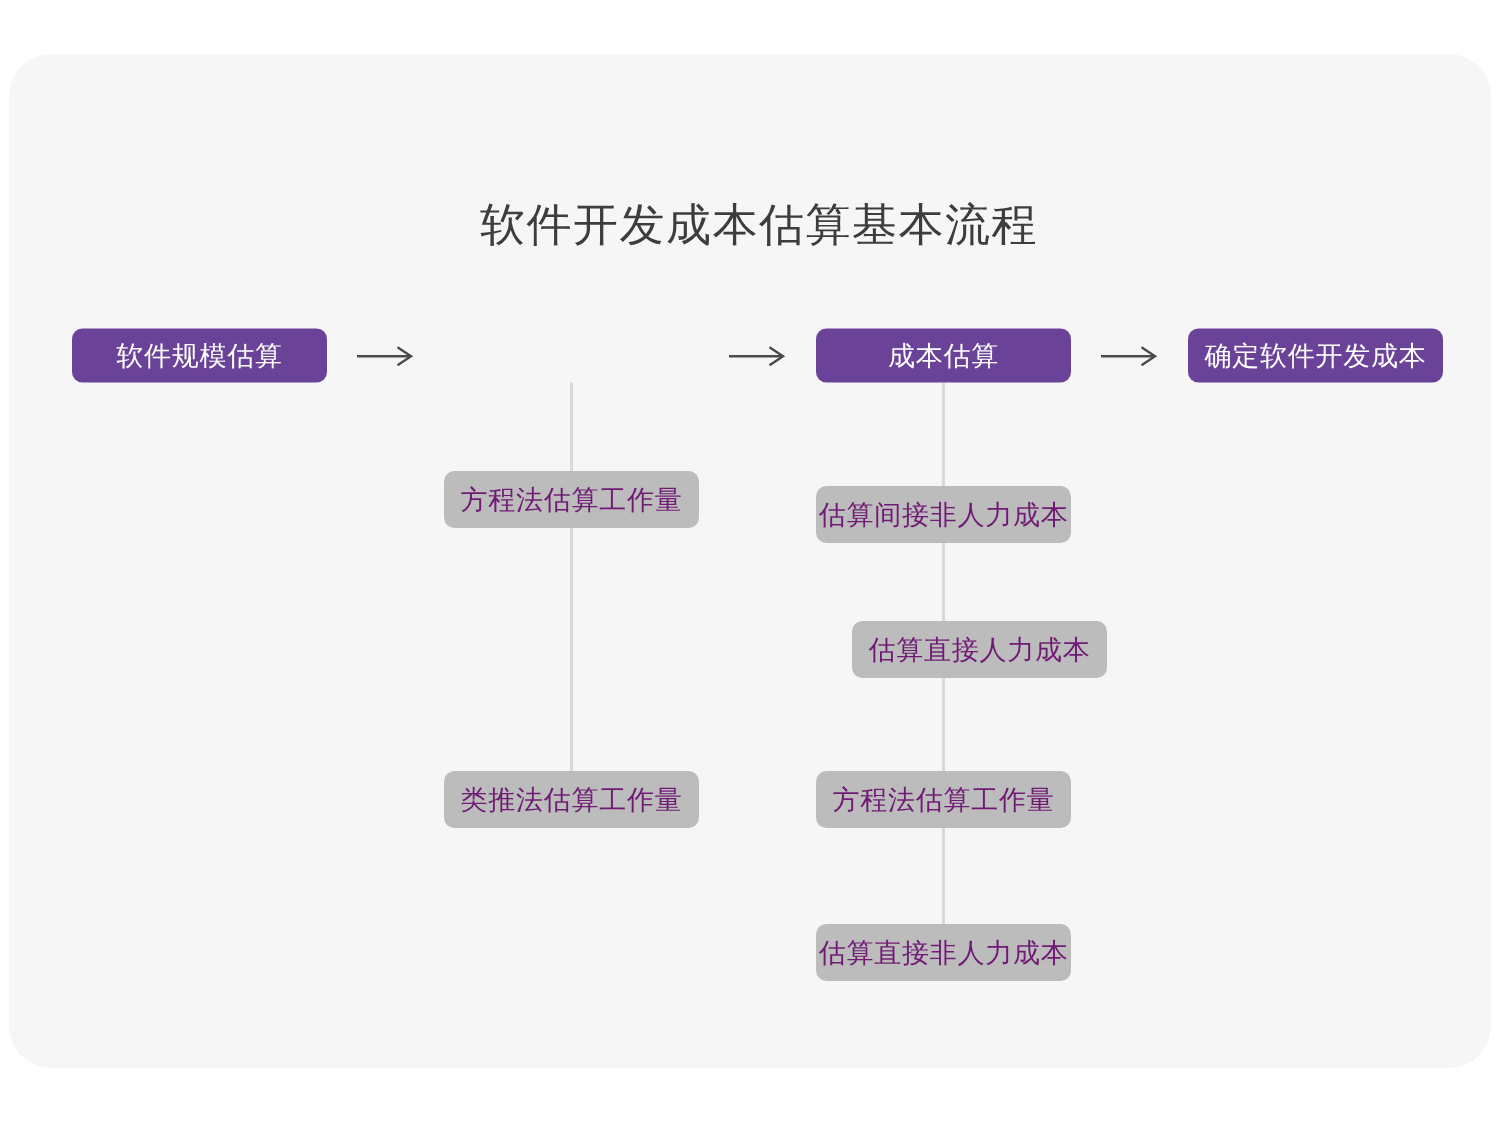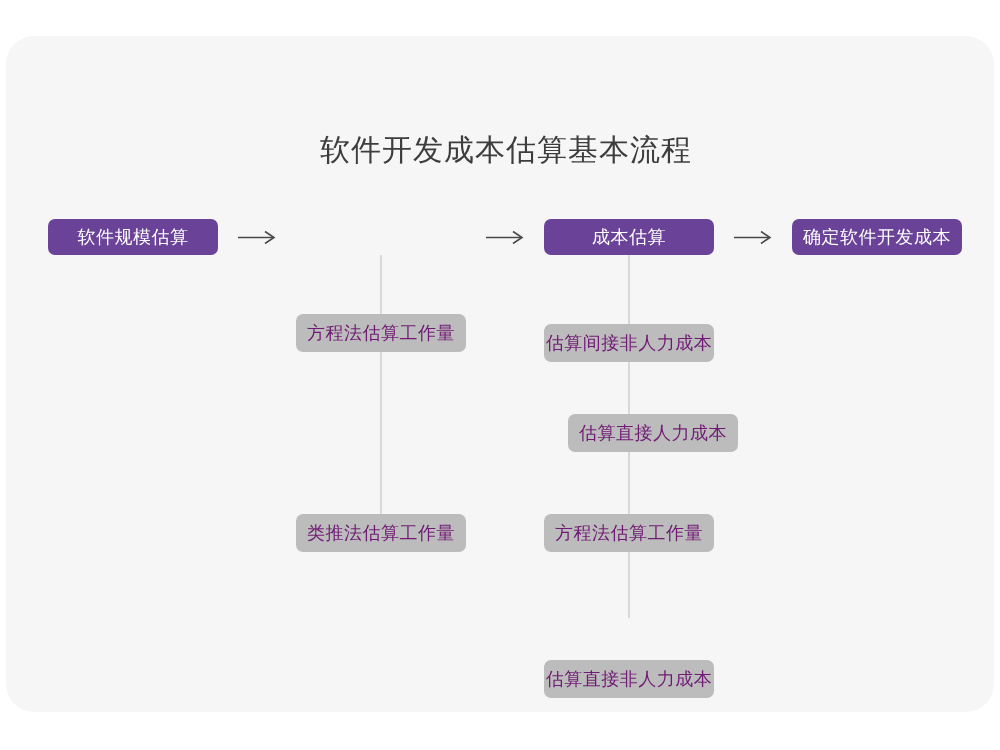--- a/index.html
+++ b/index.html
@@ -107,15 +107,15 @@
       <polyline points="28,1.5 37,7.5 28,13.5" fill="none" stroke="#4A4A4A" stroke-width="1.6"></polyline>
     </svg>
   </div>
 
   <div class="sub-box" style="left:290px; top:278px;">方程法估算工作量</div>
   <div class="sub-box" style="left:290px; top:478px;">类推法估算工作量</div>
 
   <div class="sub-box" style="left:538px; top:278px;margin-top:10px;">估算间接非人力成本</div>
   <div class="sub-box" style="left:538px; top:378px;margin-left:24px;">估算直接人力成本</div>
   <div class="sub-box" style="left:538px; top:478px;">方程法估算工作量</div>
-  <div class="sub-box" style="left:538px; top:580px;margin-top:44px;">估算直接非人力成本</div>
+  <div class="sub-box" style="left:538px; top:580px;">估算直接非人力成本</div>
 
 </div>
 
 </body></html>

